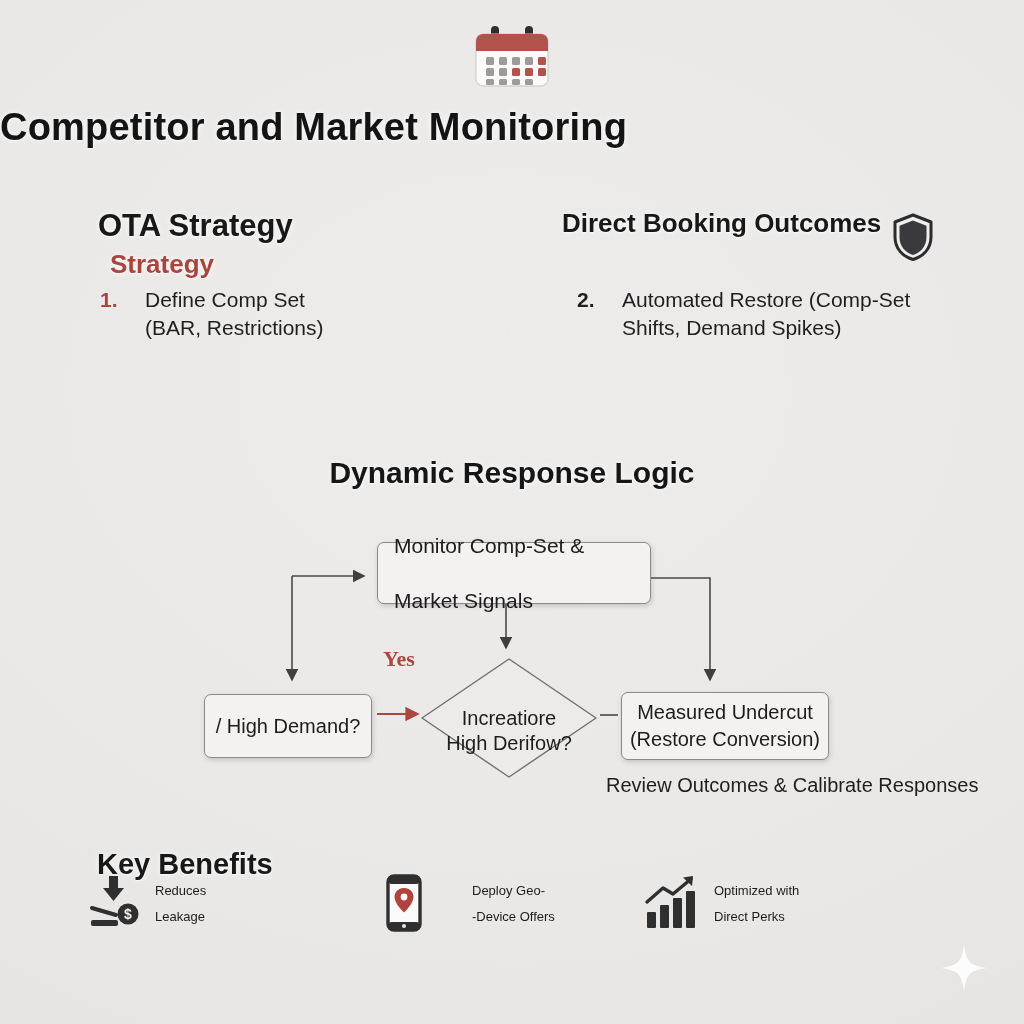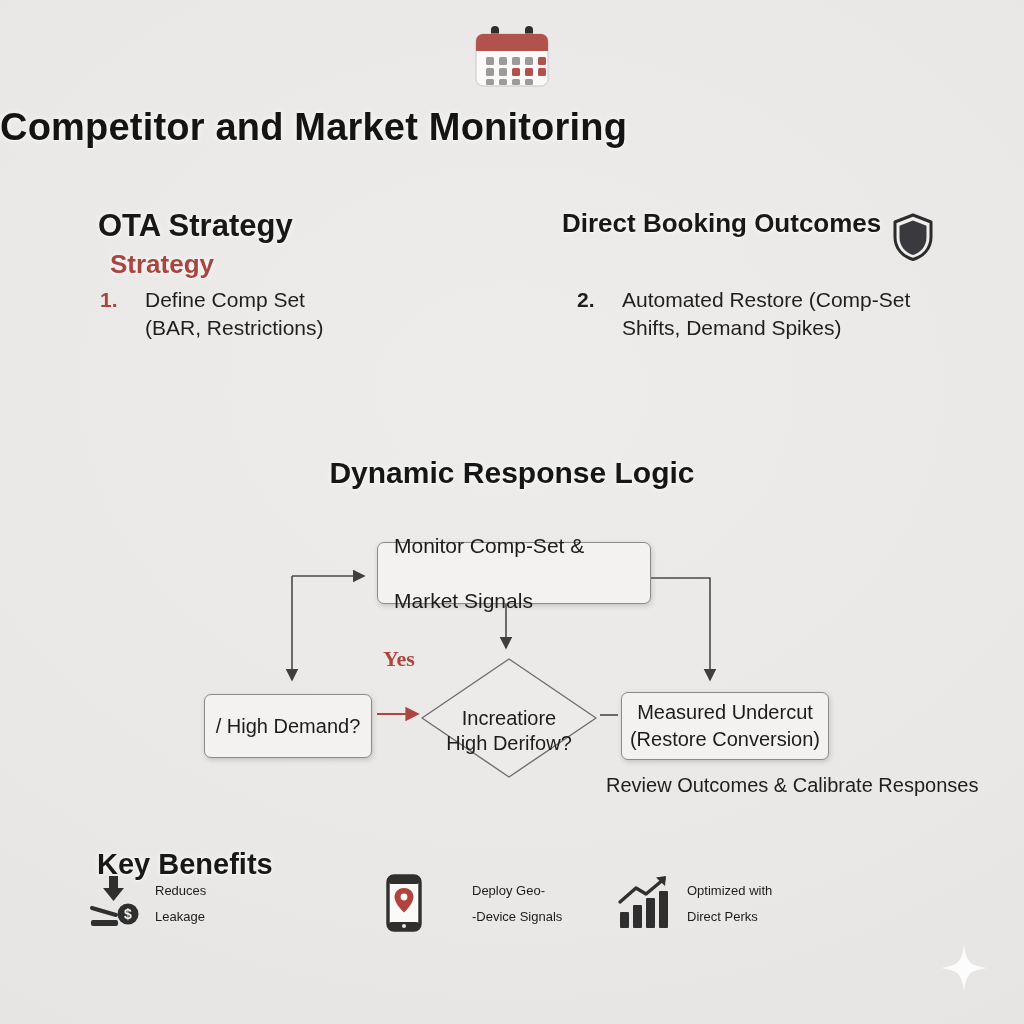--- a/index.html
+++ b/index.html
@@ -42,21 +42,21 @@
   .diamond-text{
     position:absolute;left:0;top:13px;width:100%;height:100%;
     display:flex;flex-direction:column;justify-content:center;text-align:center;
     font-size:20px;line-height:25px;color:#1c1c1c;
   }
   .yes-label{left:383px;top:646px;font-size:22px;font-weight:600;color:#ad4540;font-family:"Liberation Serif","DejaVu Serif",serif;}
   .footnote{left:606px;top:774px;font-size:20px;color:#1e1e1e;}
   .kb-heading{left:97px;top:816px;font-size:29px;margin-top:32px;}
   .benefit{display:flex;align-items:flex-start;gap:13px;top:874px;}
   .benefit .btxt{font-size:13px;line-height:26px;color:#1c1c1c;padding-top:4px;}
-  .b1{left:86px;} .b2{left:384px;gap:48px;} .b3{left:616px;justify-content:space-between;}
+  .b1{left:86px;} .b2{left:384px;gap:48px;} .b3{left:643px;justify-content:space-between;}
   svg{display:block;}
   .connector-layer{left:0;top:0;pointer-events:none;}
 </style>
 </head>
 <body>
 
 <div class="canvas">
 
   <svg class="abs" style="left:470px;top:24px;" width="84" height="70" viewBox="0 0 84 70">
     <rect x="21" y="2" width="8" height="17" rx="4" fill="#2e2e2e"></rect>
@@ -178,21 +178,21 @@
     <svg width="40" height="58" viewBox="0 0 40 58">
       <rect x="4" y="2" width="32" height="54" rx="6" fill="#fbfaf9" stroke="#2f2f2f" stroke-width="3.4"></rect>
       <rect x="4" y="2" width="32" height="8" rx="4" fill="#2f2f2f"></rect>
       <rect x="4" y="48" width="32" height="8" rx="4" fill="#2f2f2f"></rect>
       <circle cx="20" cy="52" r="2" fill="#e9e8e6"></circle>
       <path d="M20,14 c-6.2,0 -9.5,4.6 -9.5,9 c0,6.8 9.5,15.5 9.5,15.5 s9.5,-8.7 9.5,-15.5 c0,-4.4 -3.3,-9 -9.5,-9 z" fill="#b0433e"></path>
       <circle cx="20" cy="23" r="3.4" fill="#fbfaf9"></circle>
     </svg>
     <div class="btxt">
       <span>Deploy Geo-</span><br>
-      <span>-Device Signals</span>
+      <span>-Device Offers</span>
     </div>
   </div>
 
   <div class="abs benefit b3">
     <svg width="58" height="56" viewBox="0 0 58 56">
       <g fill="#2f2f2f">
         <rect x="4" y="38" width="9" height="16" rx="1"></rect>
         <rect x="17" y="31" width="9" height="23" rx="1"></rect>
         <rect x="30" y="24" width="9" height="30" rx="1"></rect>
         <rect x="43" y="17" width="9" height="37" rx="1"></rect>

